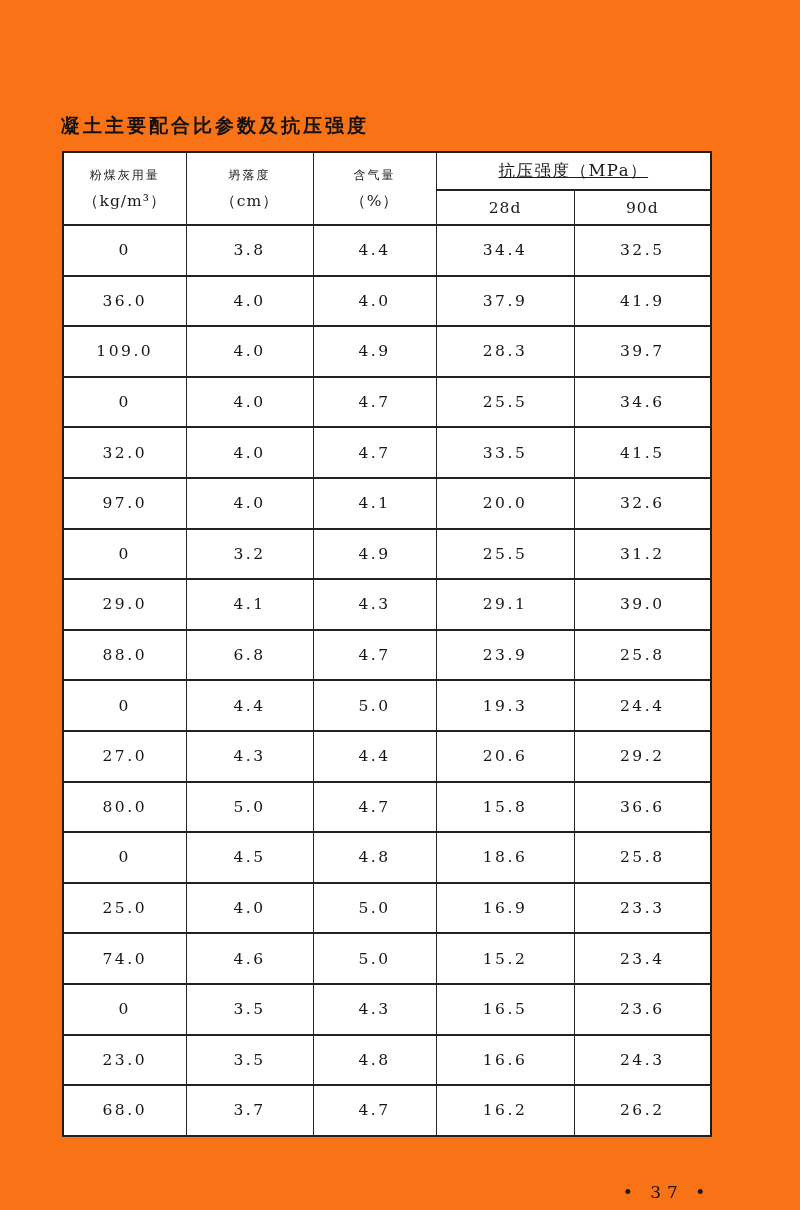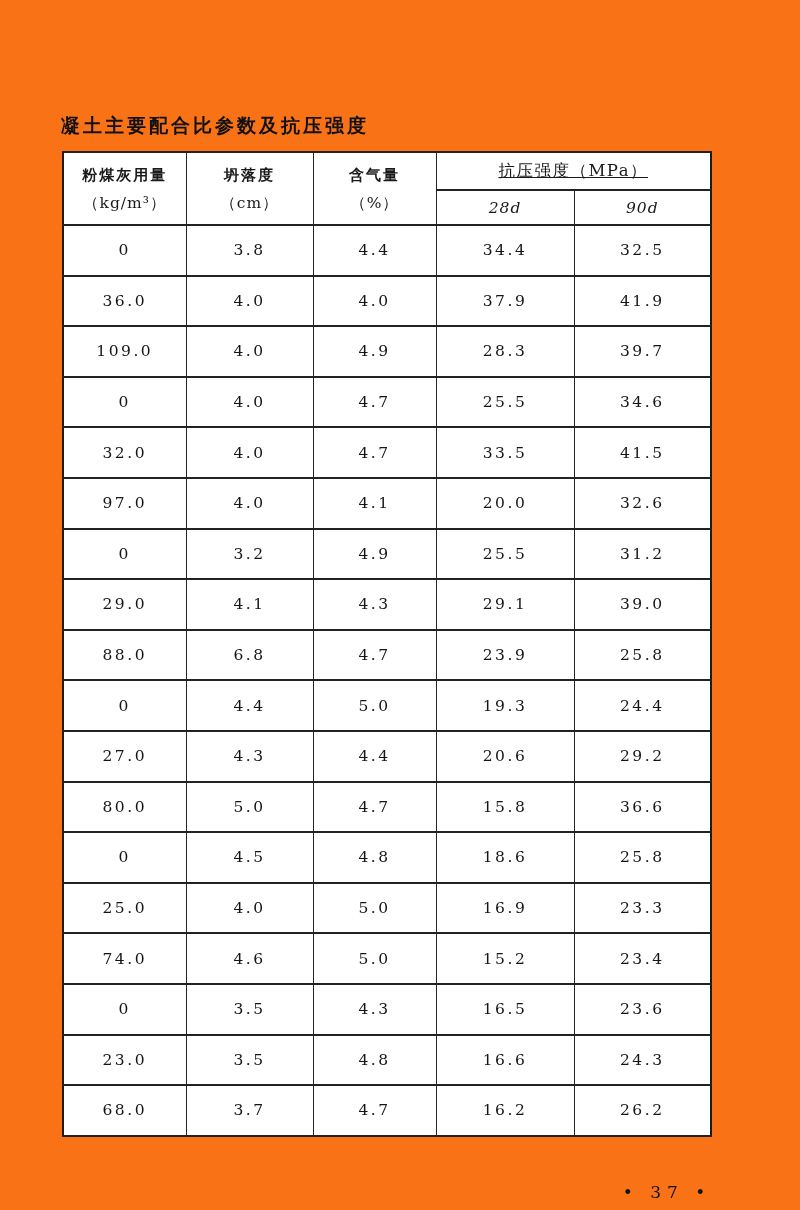--- a/index.html
+++ b/index.html
@@ -42,43 +42,41 @@
     border-right: 1.2px solid #262626;
     border-top: 2px solid #222222;
     border-bottom: 2px solid #222222;
     text-align: center;
     vertical-align: middle;
     padding: 0;
     font-weight: normal;
     background: #ffffff;
   }
   thead .hdr-label {
-    font-size: 15px;
+    font-size: 12px;
     letter-spacing: 2px;
     line-height: 1.0;
     padding-top: 2px;
-    font-weight: bold;
   }
   thead .hdr-unit {
     font-size: 15.5px;
     letter-spacing: 1px;
     line-height: 1.0;
     padding-top: 13px;
   }
   th.group-head {
     font-size: 16.5px;
     letter-spacing: 1.5px;
     height: 36px;
     text-decoration: underline;
   }
   th.sub-head {
     font-size: 15.5px;
     letter-spacing: 1px;
     height: 33px;
-    font-style: italic;
   }
   th.span-head {
     height: 69px;
   }
   tbody td {
     height: 48.6px;
     font-size: 15.5px;
     letter-spacing: 2.5px;
     color: #151515;
   }

